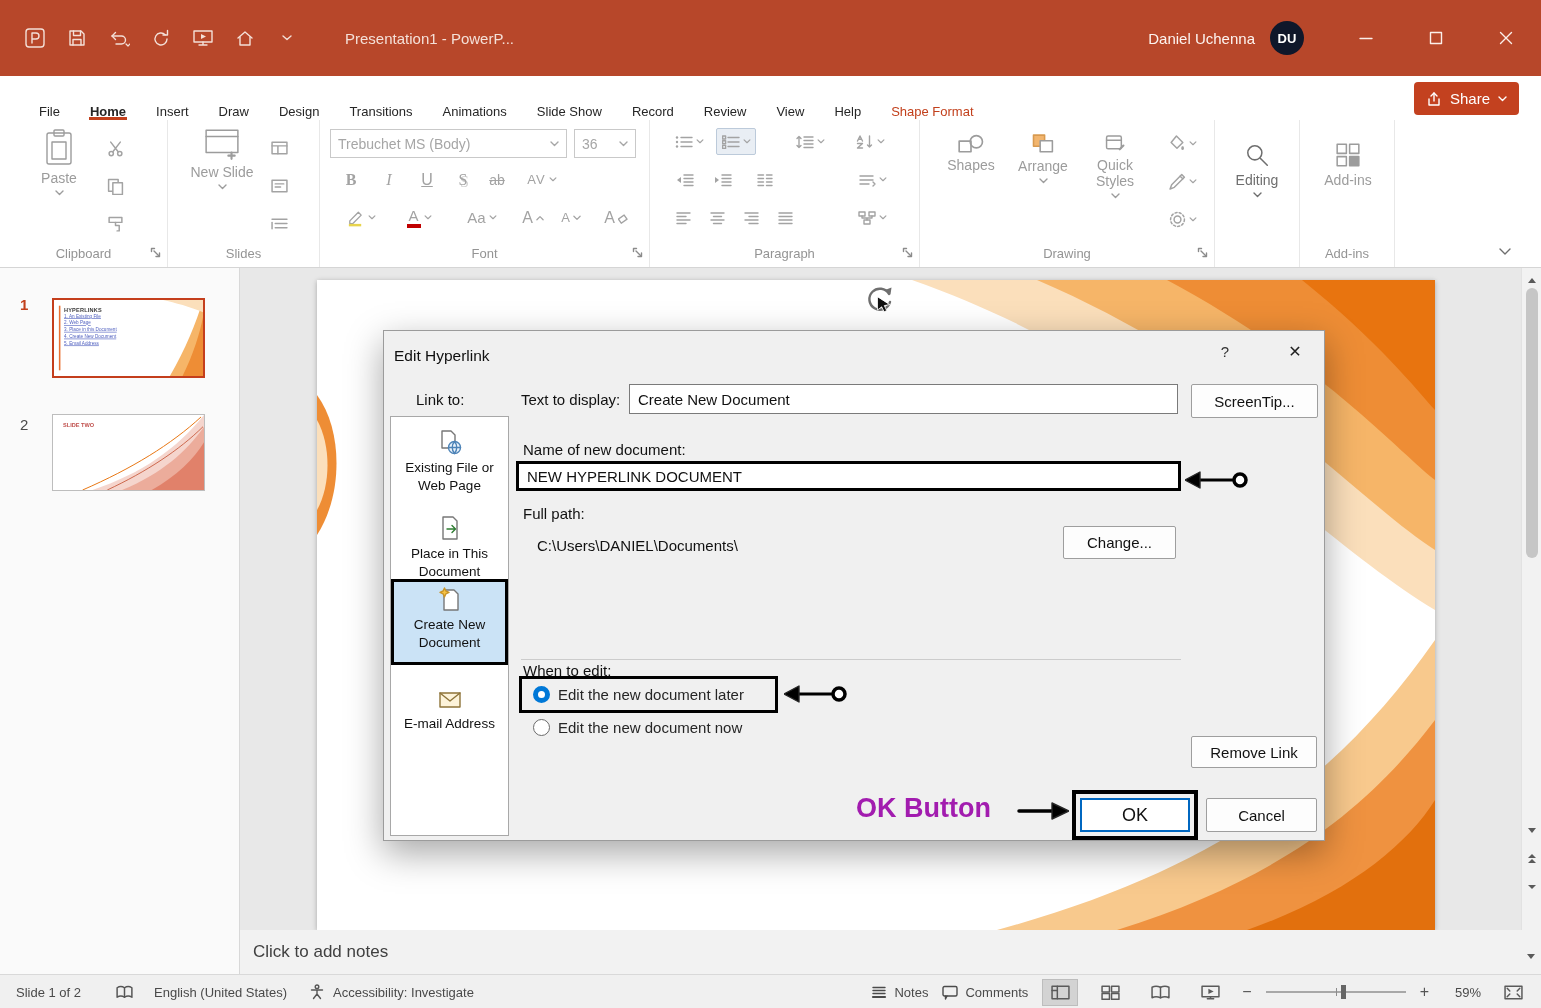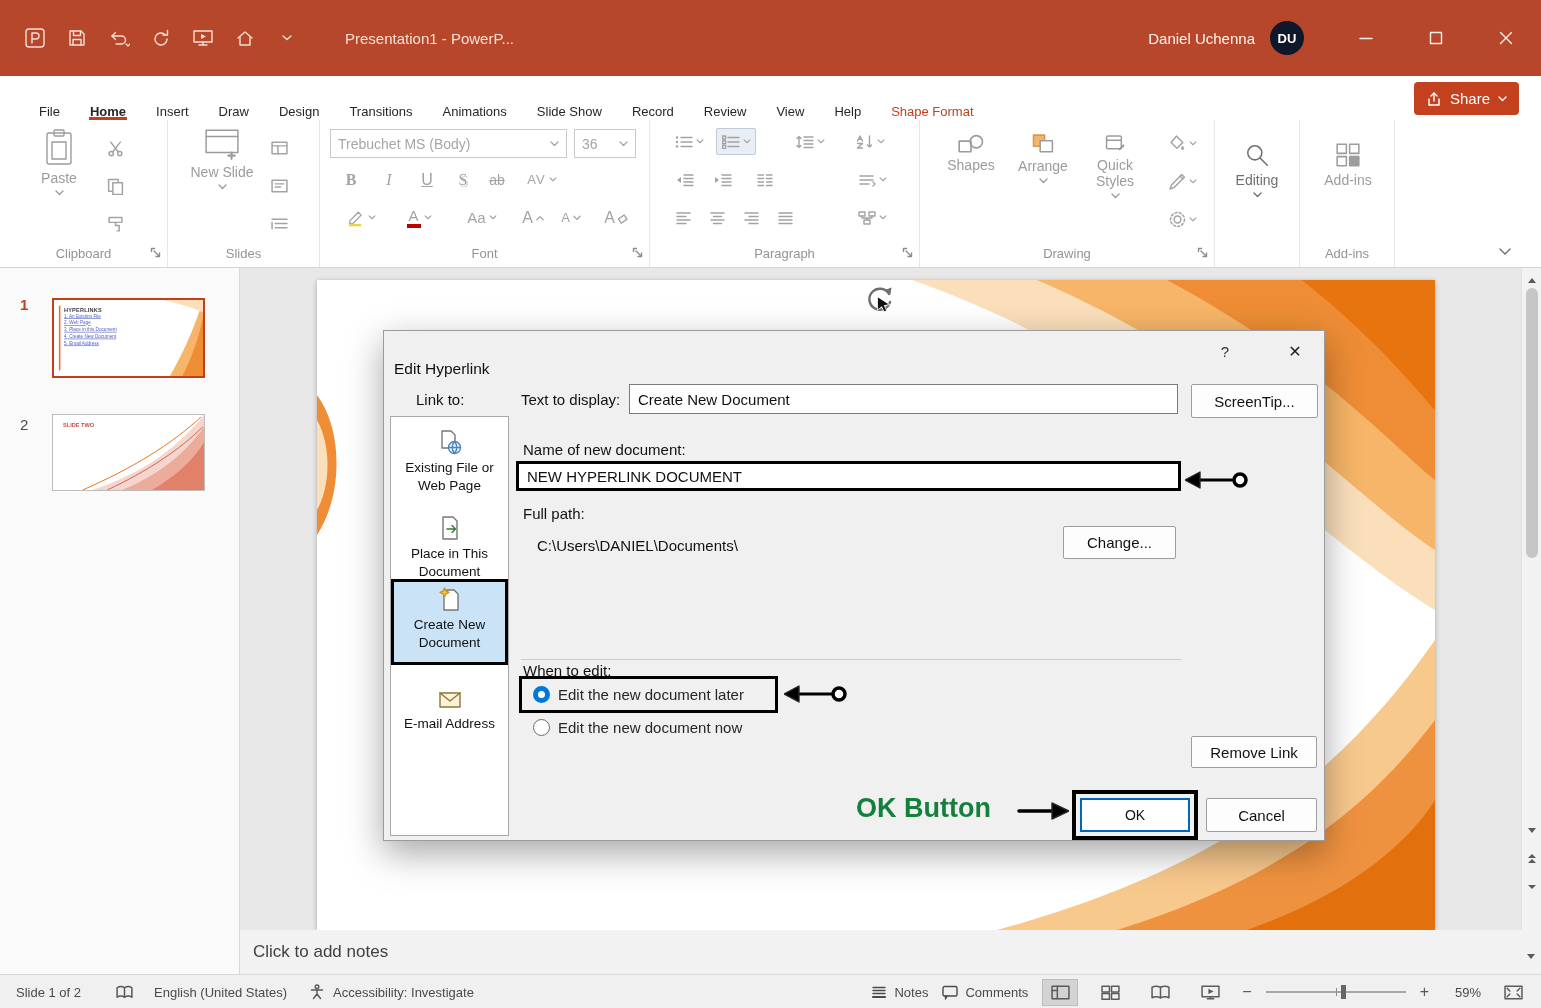--- a/index.html
+++ b/index.html
@@ -70,36 +70,36 @@
 .sb-right{position:absolute;right:10px;top:0;height:34px;display:flex;align-items:center;gap:14px;}
 .sb-item{display:flex;align-items:center;gap:7px;color:#4A4A4A;}
 .viewbtn{width:36px;height:27px;display:flex;align-items:center;justify-content:center;color:#5A5A5A;}
 .viewbtn.sel{background:#D3D3D3;border:1px solid #BDBDBD;}
 .zoom-track{width:140px;height:2px;background:#A8A8A8;position:relative;}
 .zoom-center{position:absolute;left:50%;top:-3px;width:1px;height:8px;background:#8C8C8C;}
 .zoom-thumb{position:absolute;left:54%;top:-6px;width:5px;height:14px;background:#666;}
 
 
 .dialog{position:absolute;left:383px;top:330px;width:942px;height:511px;background:#F0F0F0;border:1px solid #9B9B9B;box-shadow:0 12px 34px rgba(0,0,0,.35);font-size:15px;}
-.dlg-title{position:absolute;left:10px;top:29px;font-size:15.5px;color:#0F0F0F;}
+.dlg-title{position:absolute;left:10px;top:16px;font-size:15.5px;color:#0F0F0F;}
 .dlg-help{position:absolute;left:830px;top:9px;width:22px;height:22px;display:flex;align-items:center;justify-content:center;color:#333;font-size:15px;}
 .dlg-close{position:absolute;left:898px;top:7px;width:26px;height:26px;display:flex;align-items:center;justify-content:center;color:#222;font-size:16px;}
 .dlg-label{position:absolute;color:#111;}
 .dlg-input{position:absolute;background:#fff;border:1px solid #7A7A7A;font-size:15px;padding:0 8px;font-family:inherit;color:#111;outline:none;}
 .dlg-btn{position:absolute;background:#FDFDFD;border:1px solid #9E9E9E;border-radius:2px;font-size:15px;color:#111;display:flex;align-items:center;justify-content:center;}
 .link-panel{position:absolute;left:6px;top:85px;width:119px;height:420px;background:#fff;border:1px solid #A8A8A8;}
 .link-opt{position:absolute;left:3px;right:3px;display:flex;flex-direction:column;align-items:center;gap:4px;font-size:13.5px;color:#111;text-align:center;line-height:1.3;padding-top:4px;}
 .link-opt.selected{background:#CBE3F6;outline:3px solid #000;}
 .radio-annot{position:absolute;left:135px;top:345px;width:259px;height:37px;border:3px solid #000;display:flex;align-items:center;gap:8px;padding-left:11px;}
 .radio-on{width:17px;height:17px;border-radius:50%;border:5px solid #0078D7;background:#fff;flex:0 0 auto;}
 .radio-off{width:17px;height:17px;border-radius:50%;border:1px solid #6B6B6B;background:#fff;flex:0 0 auto;}
 .radio-row2{position:absolute;left:149px;top:388px;display:flex;align-items:center;gap:8px;}
 .ok-annot{position:absolute;left:688px;top:459px;width:126px;height:50px;border:4px solid #000;display:flex;align-items:center;justify-content:center;background:#F0F0F0;}
-.ok-btn{width:110px;height:34px;border:2px solid #0067C0;background:#fff;display:flex;align-items:center;justify-content:center;font-size:14px;color:#111;}
-.annot-label{position:absolute;left:472px;top:462px;font-size:27px;font-weight:bold;color:#15803d;}
+.ok-btn{width:110px;height:34px;border:2px solid #0067C0;background:#fff;display:flex;align-items:center;justify-content:center;font-size:18px;color:#111;}
+.annot-label{position:absolute;left:472px;top:462px;font-size:27px;font-weight:bold;color:#a21caf;}
 .sep{position:absolute;left:137px;top:328px;width:660px;height:1px;background:#CCCCCC;}
 .annot-arrow{position:absolute;}
 </style>
 </head>
 <body>
 
 <div class="titlebar">
   <div class="qat">
     <div class="tb-btn ico">
       <svg width="22" height="22" viewBox="0 0 22 22">

